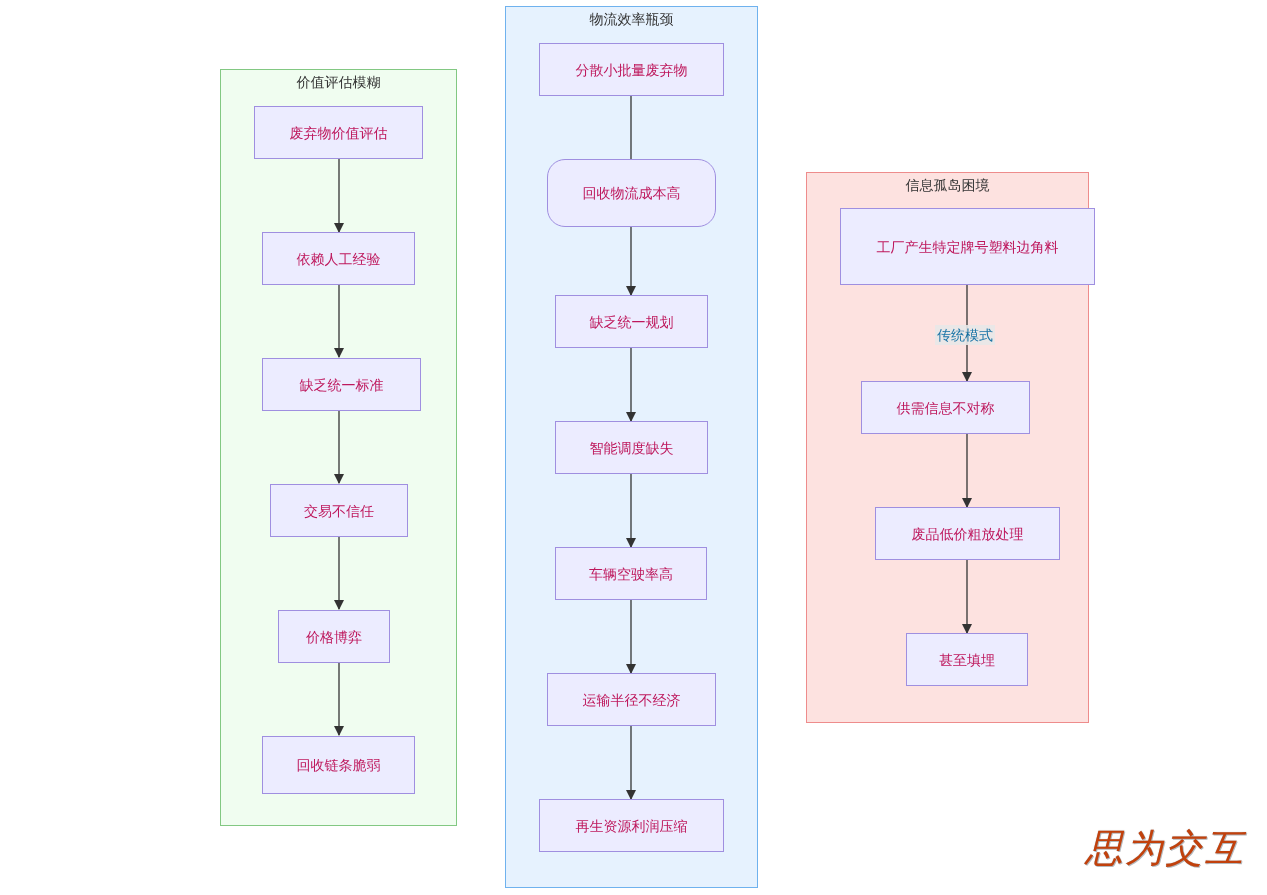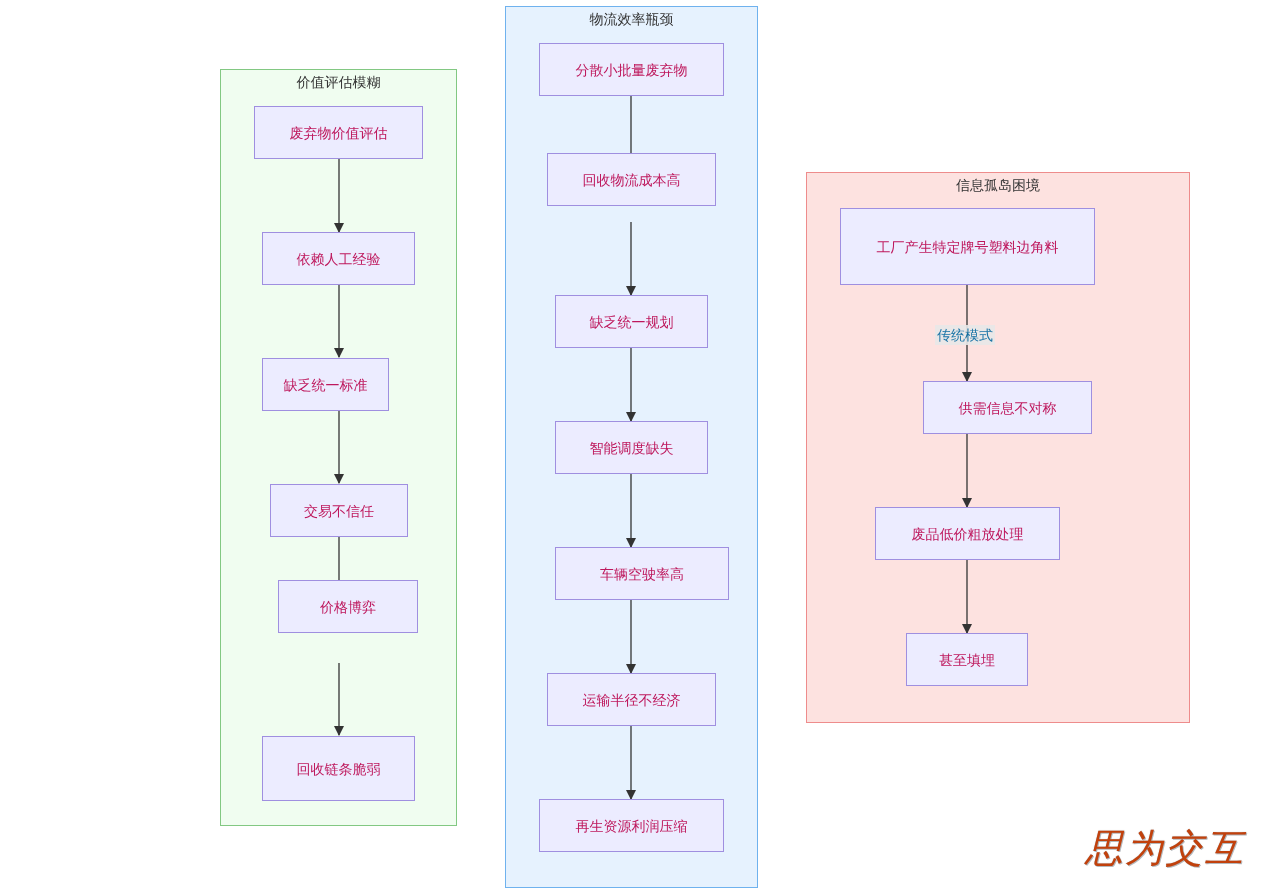--- a/index.html
+++ b/index.html
@@ -25,21 +25,21 @@
 <body>
 
 <div class="cluster green" style="left:220px; top:69px; width:237px; height:757px;">
   <div class="cluster-title">价值评估模糊</div>
 </div>
 
 <div class="cluster blue" style="left:505px; top:6px; width:253px; height:882px;">
   <div class="cluster-title">物流效率瓶颈</div>
 </div>
 
-<div class="cluster red" style="left:806px; top:172px; width:384px; height:551px;">
+<div class="cluster red" style="left:806px; top:172px; width:283px; height:551px;">
   <div class="cluster-title">信息孤岛困境</div>
 </div>
 
 <svg class="edges" width="1267" height="895">
   <defs>
     <marker id="arr" viewBox="0 0 10 10" refX="9" refY="5" markerWidth="8" markerHeight="8" orient="auto">
       <path d="M0,0 L10,5 L0,10 z" fill="#333"></path>
     </marker>
   </defs>
 
@@ -56,32 +56,32 @@
   <line x1="631" y1="600" x2="631" y2="673" stroke="#333" stroke-width="1.3" marker-end="url(#arr)"></line>
   <line x1="631" y1="726" x2="631" y2="799" stroke="#333" stroke-width="1.3" marker-end="url(#arr)"></line>
 
   <line x1="967" y1="285" x2="967" y2="381" stroke="#333" stroke-width="1.3" marker-end="url(#arr)"></line>
   <line x1="967" y1="434" x2="967" y2="507" stroke="#333" stroke-width="1.3" marker-end="url(#arr)"></line>
   <line x1="967" y1="560" x2="967" y2="633" stroke="#333" stroke-width="1.3" marker-end="url(#arr)"></line>
 </svg>
 
 <div class="node" style="left:254px; top:106px; width:169px; height:53px;">废弃物价值评估</div>
 <div class="node" style="left:262px; top:232px; width:153px; height:53px;">依赖人工经验</div>
-<div class="node" style="left:262px; top:358px; width:127px; height:53px;">缺乏统一标准</div>
+<div class="node" style="left:262px; top:358px; width:159px; height:53px;">缺乏统一标准</div>
 <div class="node" style="left:270px; top:484px; width:138px; height:53px;">交易不信任</div>
-<div class="node" style="left:278px; top:580px; width:140px; height:53px;">价格博弈</div>
-<div class="node" style="left:262px; top:736px; width:153px; height:65px;">回收链条脆弱</div>
+<div class="node" style="left:278px; top:610px; width:112px; height:53px;">价格博弈</div>
+<div class="node" style="left:262px; top:736px; width:153px; height:58px;">回收链条脆弱</div>
 
 <div class="node" style="left:539px; top:43px; width:185px; height:53px;">分散小批量废弃物</div>
-<div class="node" style="left:547px; top:153px; width:169px; height:53px;">回收物流成本高</div>
+<div class="node" style="left:547px; top:159px; width:169px; height:68px;border-radius:18px;">回收物流成本高</div>
 <div class="node" style="left:555px; top:295px; width:153px; height:53px;text-align:center;">缺乏统一规划</div>
 <div class="node" style="left:555px; top:421px; width:153px; height:53px;">智能调度缺失</div>
-<div class="node" style="left:555px; top:547px; width:174px; height:53px;">车辆空驶率高</div>
+<div class="node" style="left:555px; top:547px; width:152px; height:53px;">车辆空驶率高</div>
 <div class="node" style="left:547px; top:673px; width:169px; height:53px;">运输半径不经济</div>
 <div class="node" style="left:539px; top:799px; width:185px; height:53px;">再生资源利润压缩</div>
 
 <div class="node" style="left:840px; top:208px; width:255px; height:77px; padding:13px 28px;">工厂产生特定牌号塑料边角料</div>
 <div class="edge-label" style="left:935px; top:325px;">传统模式</div>
-<div class="node" style="left:923px; top:381px; width:169px; height:53px;">供需信息不对称</div>
+<div class="node" style="left:861px; top:381px; width:169px; height:53px;">供需信息不对称</div>
 <div class="node" style="left:875px; top:507px; width:185px; height:53px;">废品低价粗放处理</div>
 <div class="node" style="left:906px; top:633px; width:122px; height:53px;">甚至填埋</div>
 
 <div class="watermark">思为交互</div>
 
 </body></html>

